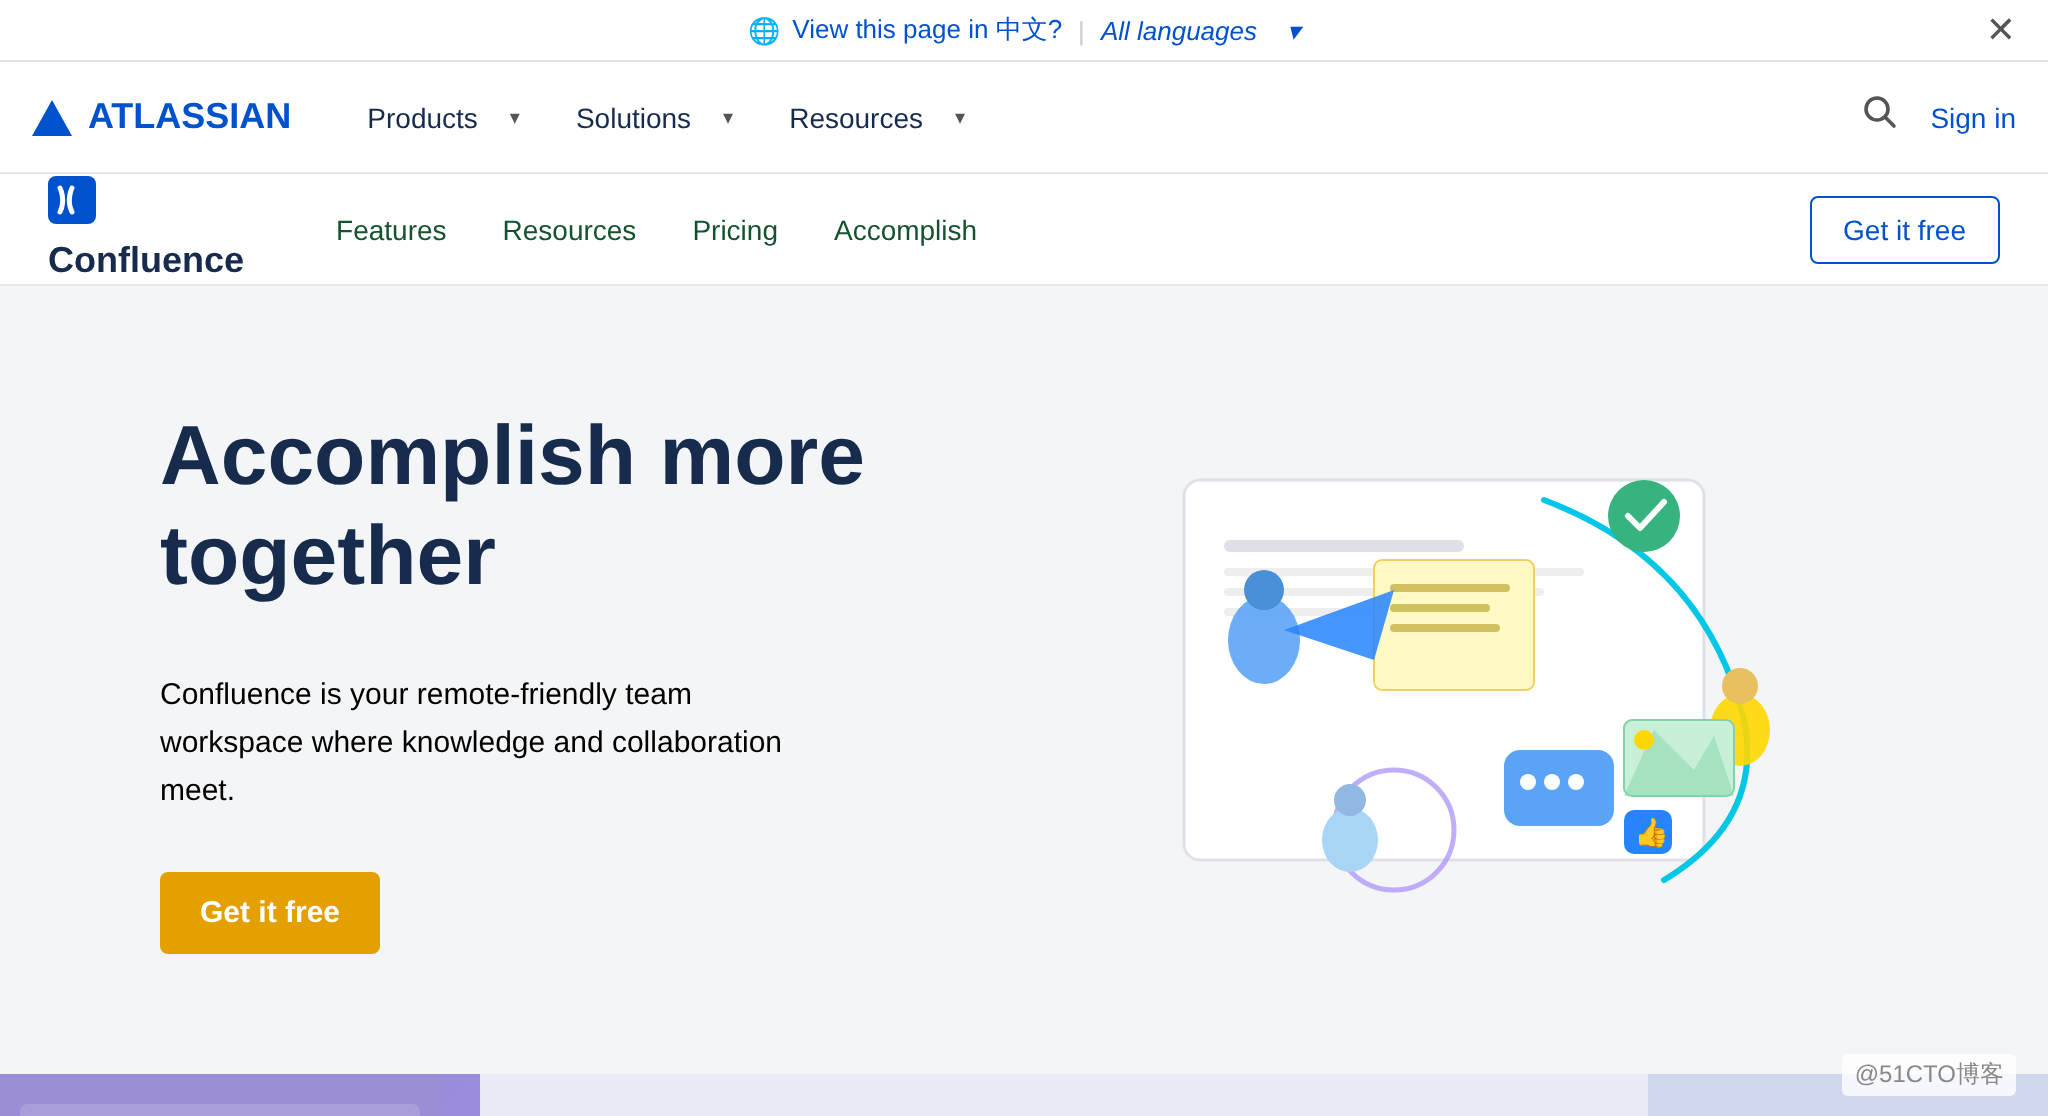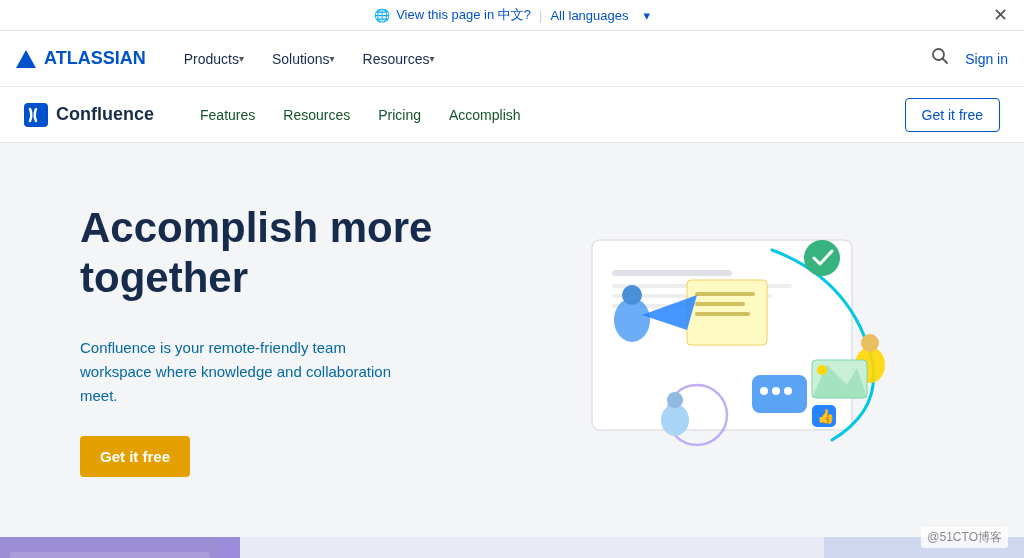--- a/index.html
+++ b/index.html
@@ -13,21 +13,21 @@
       align-items: center;
       justify-content: center;
       padding: 6px 16px;
       font-size: 13px;
       color: #333;
       position: relative;
     }
     .top-banner .globe-icon { margin-right: 6px; color: #555; }
     .top-banner a { color: #0052cc; text-decoration: none; }
     .top-banner .separator { margin: 0 8px; color: #ccc; }
-    .top-banner .lang-link { color: #0052cc; text-decoration: none; display: flex; align-items: center; gap: 15px; }
+    .top-banner .lang-link { color: #0052cc; text-decoration: none; display: flex; align-items: center; gap: 15px; font-style: italic; }
     .top-banner .close-btn {
       position: absolute; right: 16px; top: 50%; transform: translateY(-50%);
       background: none; border: none; cursor: pointer; font-size: 18px; color: #555;
     }
 
     
     .atlassian-nav {
       display: flex;
       align-items: center;
       padding: 0 16px;
@@ -43,21 +43,21 @@
     .atlassian-logo .logo-triangle {
       width: 0; height: 0;
       border-left: 10px solid transparent;
       border-right: 10px solid transparent;
       border-bottom: 18px solid #0052cc;
     }
     .atlassian-nav-links {
       display: flex; gap: 0; align-items: center; flex: 1;
     }
     .atlassian-nav-links .nav-item {
-      display: flex; align-items: center; gap: 0;
+      display: flex; align-items: center; gap: 16px;
       padding: 0 14px; height: 56px; font-size: 14px;
       color: #172b4d; text-decoration: none; cursor: pointer;
       border: none; background: none;
     }
     .chevron-down { font-size: 10px; color: #555; }
     .atlassian-nav-right {
       display: flex; align-items: center; gap: 16px; margin-left: auto;
     }
     .search-btn {
       background: none; border: none; cursor: pointer;
@@ -69,23 +69,23 @@
     }
 
     
     .confluence-nav {
       display: flex; align-items: center;
       padding: 0 24px; height: 56px;
       border-bottom: 1px solid #e8e8e8;
       background: #fff;
     }
     .confluence-logo {
-      display: flex; align-items: center; gap: 8px;
+      display: flex; gap: 8px;
       font-size: 18px; font-weight: 600; color: #172b4d;
-      text-decoration: none; margin-right: 32px;
+      text-decoration: none; margin-right: 32px; flex-direction: column;
     }
     .conf-x-icon {
       width: 24px; height: 24px;
       background: #0052cc; border-radius: 4px;
       display: flex; align-items: center; justify-content: center;
       color: white; font-size: 14px; font-weight: bold;
     }
     .confluence-nav-links {
       display: flex; gap: 0; align-items: center; flex: 1;
     }
@@ -112,21 +112,21 @@
       min-height: 280px; position: relative;
       overflow: hidden;
     }
     .hero-left { flex: 1; max-width: 420px; }
     .hero-title {
       font-size: 42px; font-weight: 700;
       color: #172b4d; line-height: 1.2;
       margin-bottom: 32px;
     }
     .hero-desc {
-      font-size: 15px; color: #0369a1;
+      font-size: 15px; color: #000000;
       line-height: 1.6; margin-bottom: 28px;
       max-width: 340px;
     }
     .hero-cta {
       background: #e4a000; color: #fff;
       border: none; padding: 12px 20px;
       border-radius: 4px; font-size: 15px;
       font-weight: 600; cursor: pointer;
     }
     .hero-right {

